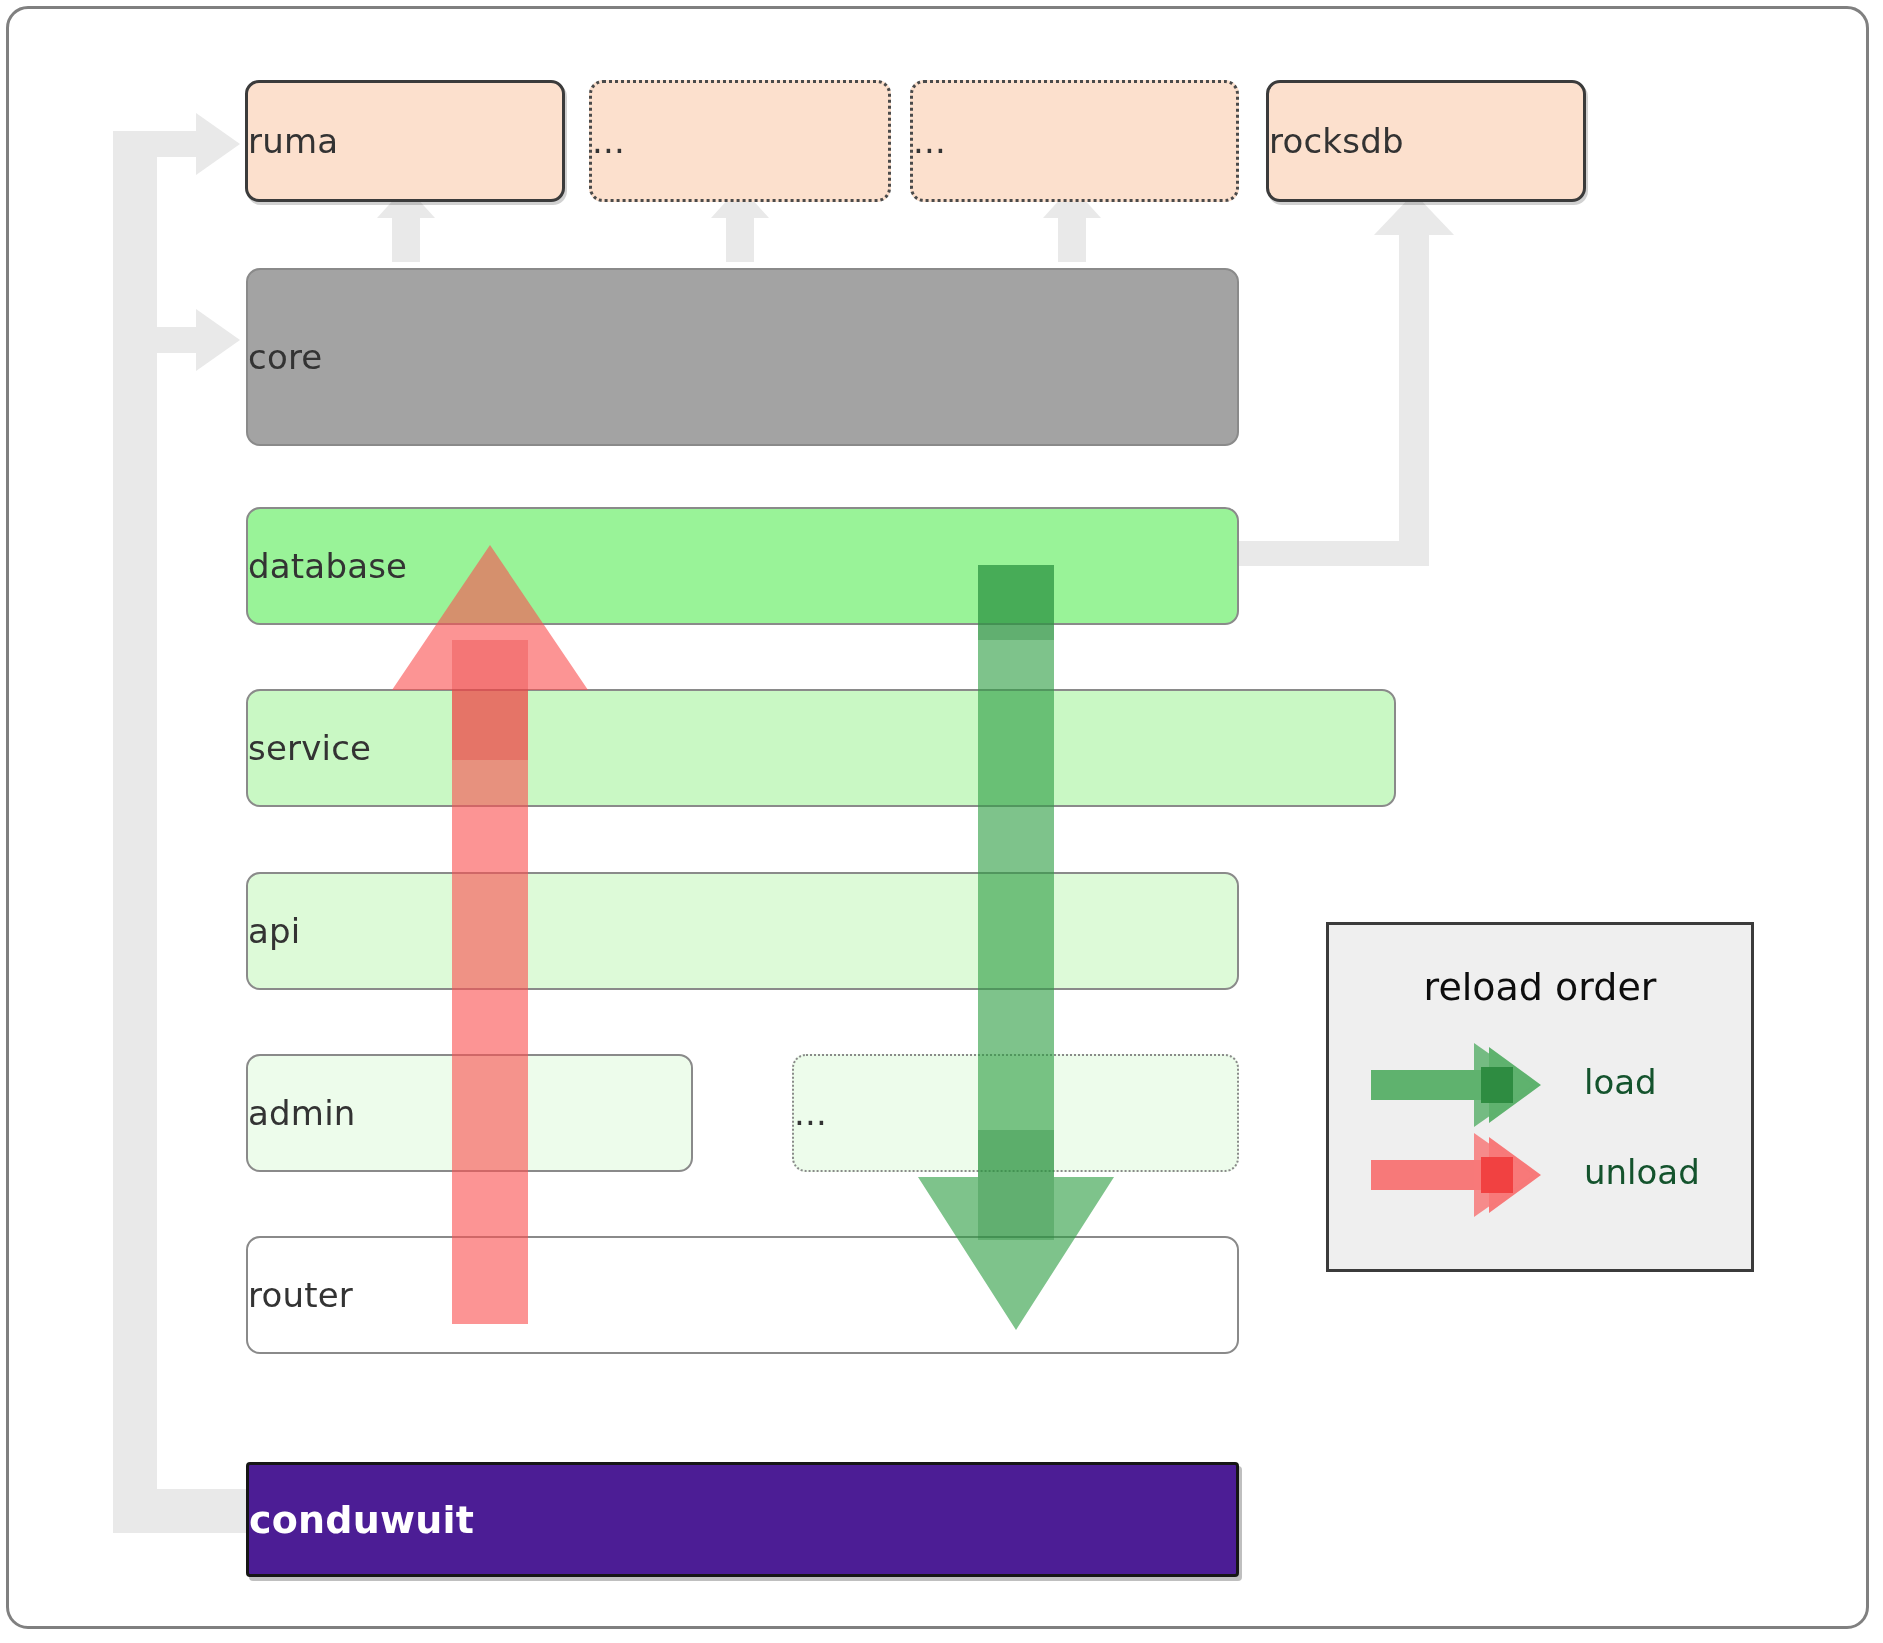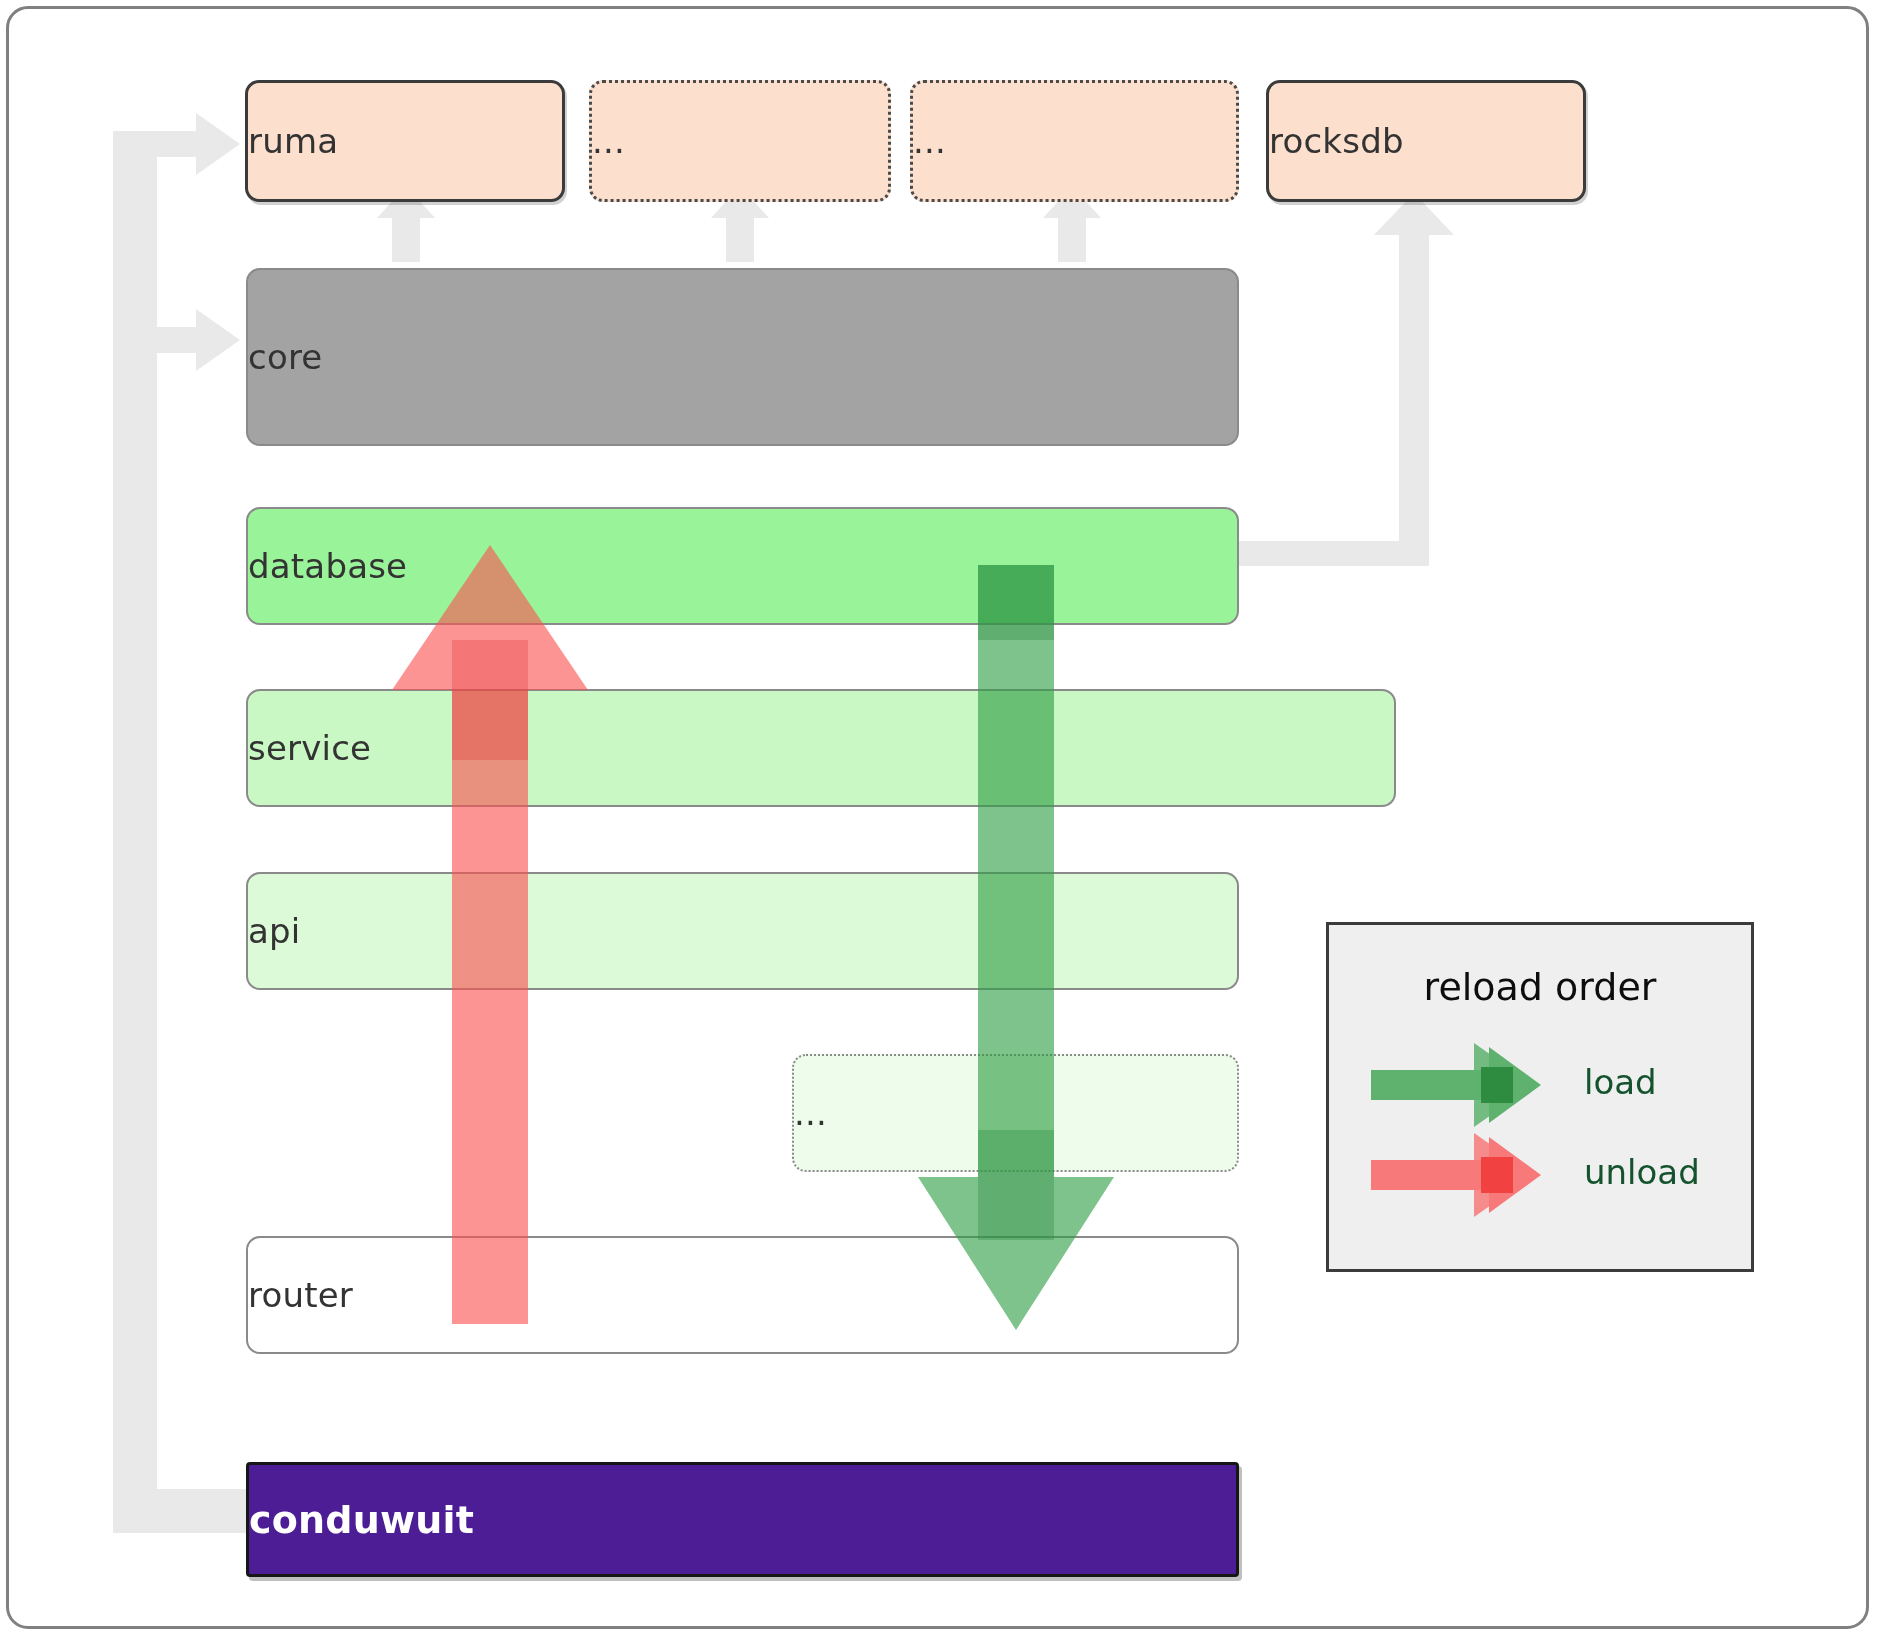--- a/index.html
+++ b/index.html
@@ -143,20 +143,23 @@
   </div>
 
   <div class="node layer service" style="left:246px;top:689px;width:1150px;height:118px;">
     <span>service</span>
   </div>
 
   <div class="node layer api" style="left:246px;top:872px;width:993px;height:118px;">
     <span>api</span>
   </div>
 
+  <div class="node layer admin" style="left:246px;top:1054px;width:447px;height:118px;">
+    <span>admin</span>
+  </div>
 
   <div class="node layer dots dotted" style="left:792px;top:1054px;width:447px;height:118px;">
     <span>...</span>
   </div>
 
   <div class="node layer router" style="left:246px;top:1236px;width:993px;height:118px;">
     <span>router</span>
   </div>
 
   <div class="node app" style="left:246px;top:1462px;width:993px;height:115px;font-size:38px;">

